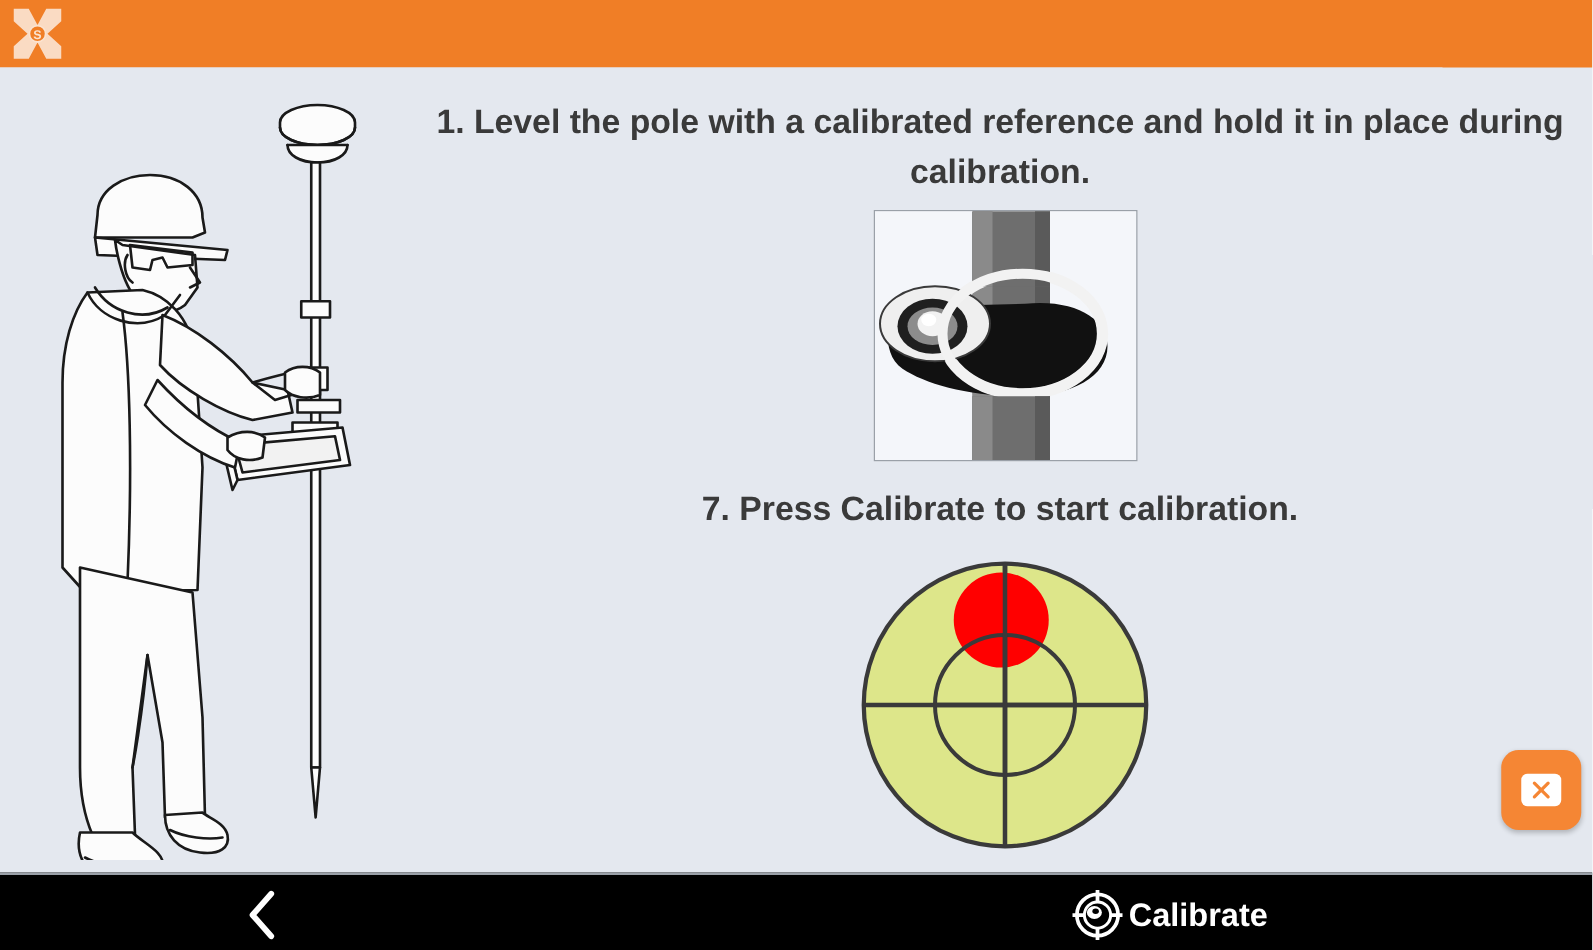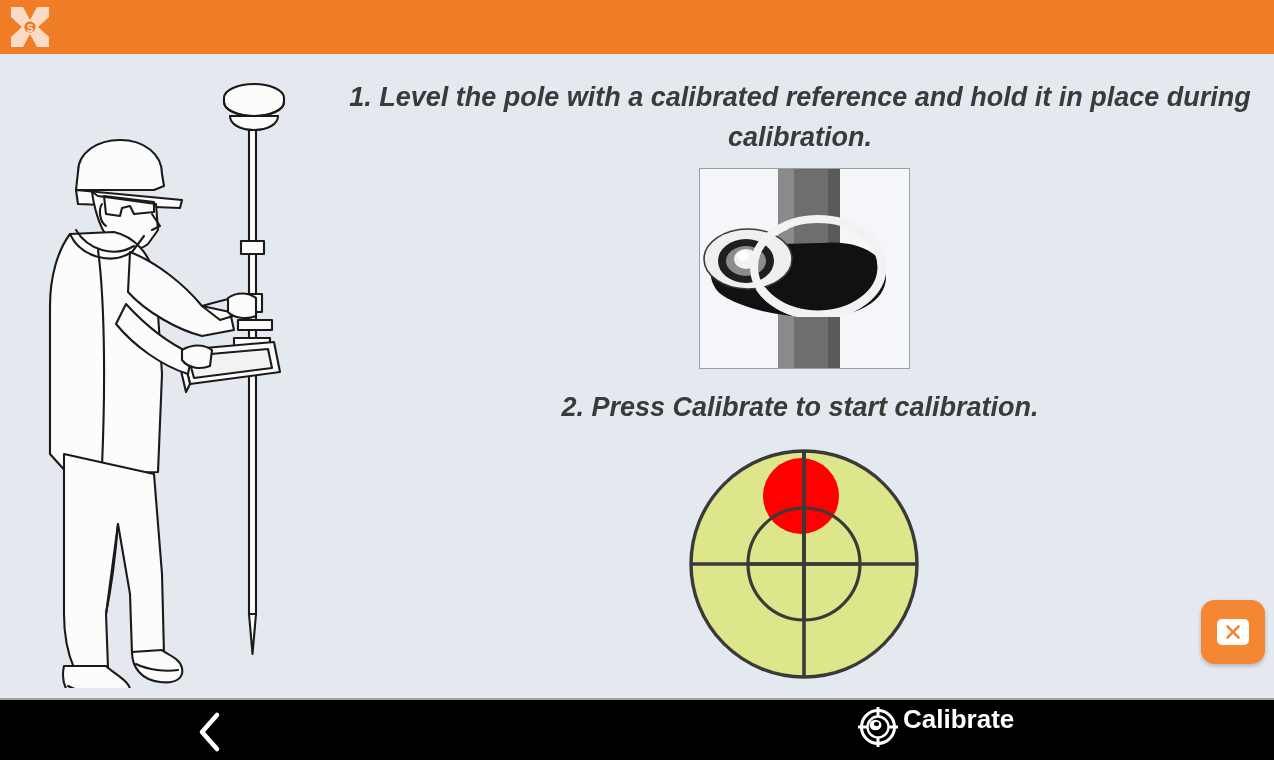--- a/index.html
+++ b/index.html
@@ -44,21 +44,20 @@
     height: 46px;
   }
 
   
   .content {
     position: absolute;
     left: 0; top: 54px;
     width: 1154px;
     height: 644px;
     background: #E4E8EF;
-    font-style: italic;
   }
 
   
   .illustration {
     position: absolute;
     left: 6px;
     top: 0px;
     width: 320px;
     height: 634px;
   }
@@ -151,21 +150,21 @@
     align-items: center;
     justify-content: center;
     cursor: pointer;
   }
   .calibrate-button {
     position: absolute;
     left: 855px;
     top: 4px;
     height: 56px;
     display: flex;
-    align-items: flex-start;
+    align-items: center;
     gap: 2px;
     cursor: pointer;
   }
   .calibrate-label {
     color: #ffffff;
     font-size: 26px;
     font-weight: bold;
     white-space: nowrap;
   }
   .icon-box { display: block; }
@@ -279,21 +278,21 @@
         <rect x="78" y="0" width="62" height="60" fill="#6E6E6E"></rect>
         <rect x="78" y="0" width="16" height="60" fill="#8A8A8A"></rect>
         <rect x="128" y="0" width="12" height="60" fill="#5A5A5A"></rect>
         <ellipse cx="118" cy="98" rx="64" ry="48" fill="none" stroke="#F2F2F2" stroke-width="8"></ellipse>
         <rect x="78" y="148" width="62" height="51" fill="#6E6E6E"></rect>
         <rect x="78" y="148" width="16" height="51" fill="#8A8A8A"></rect>
         <rect x="128" y="148" width="12" height="51" fill="#5A5A5A"></rect>
       </svg>
     </div>
 
-    <div class="step2">2. Press Calibrate to start calibration.</div>
+    <div class="step2">7. Press Calibrate to start calibration.</div>
 
     <div class="bubble-level">
       <svg class="icon-box" width="240" height="240" viewBox="0 0 240 240">
 
         <circle cx="120" cy="120" r="113" fill="#DDE68A" stroke="#3A3A3A" stroke-width="3.4"></circle>
 
         <line x1="7" y1="120" x2="233" y2="120" stroke="#3A3A3A" stroke-width="3.6"></line>
         <line x1="120" y1="7" x2="120" y2="233" stroke="#3A3A3A" stroke-width="3.6"></line>
 
         <circle cx="117" cy="52" r="38" fill="#FF0000"></circle>

